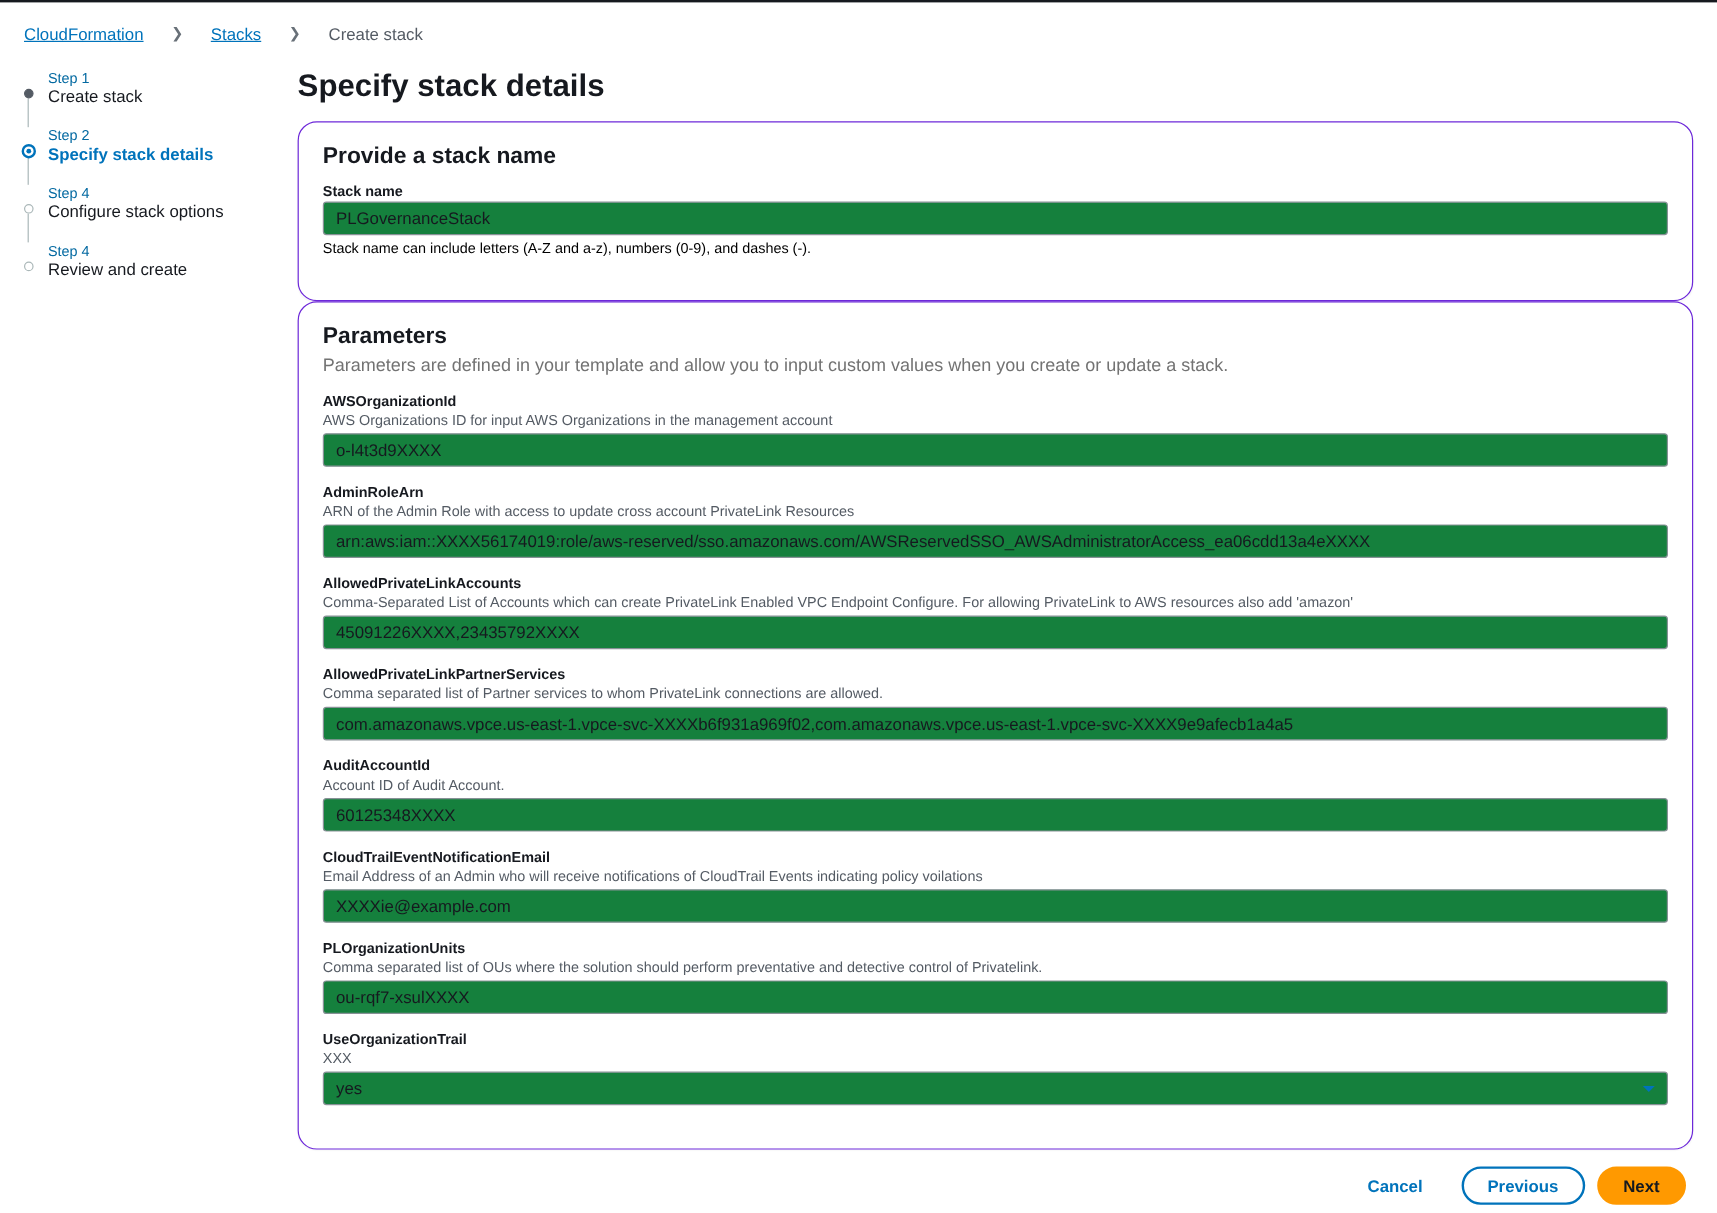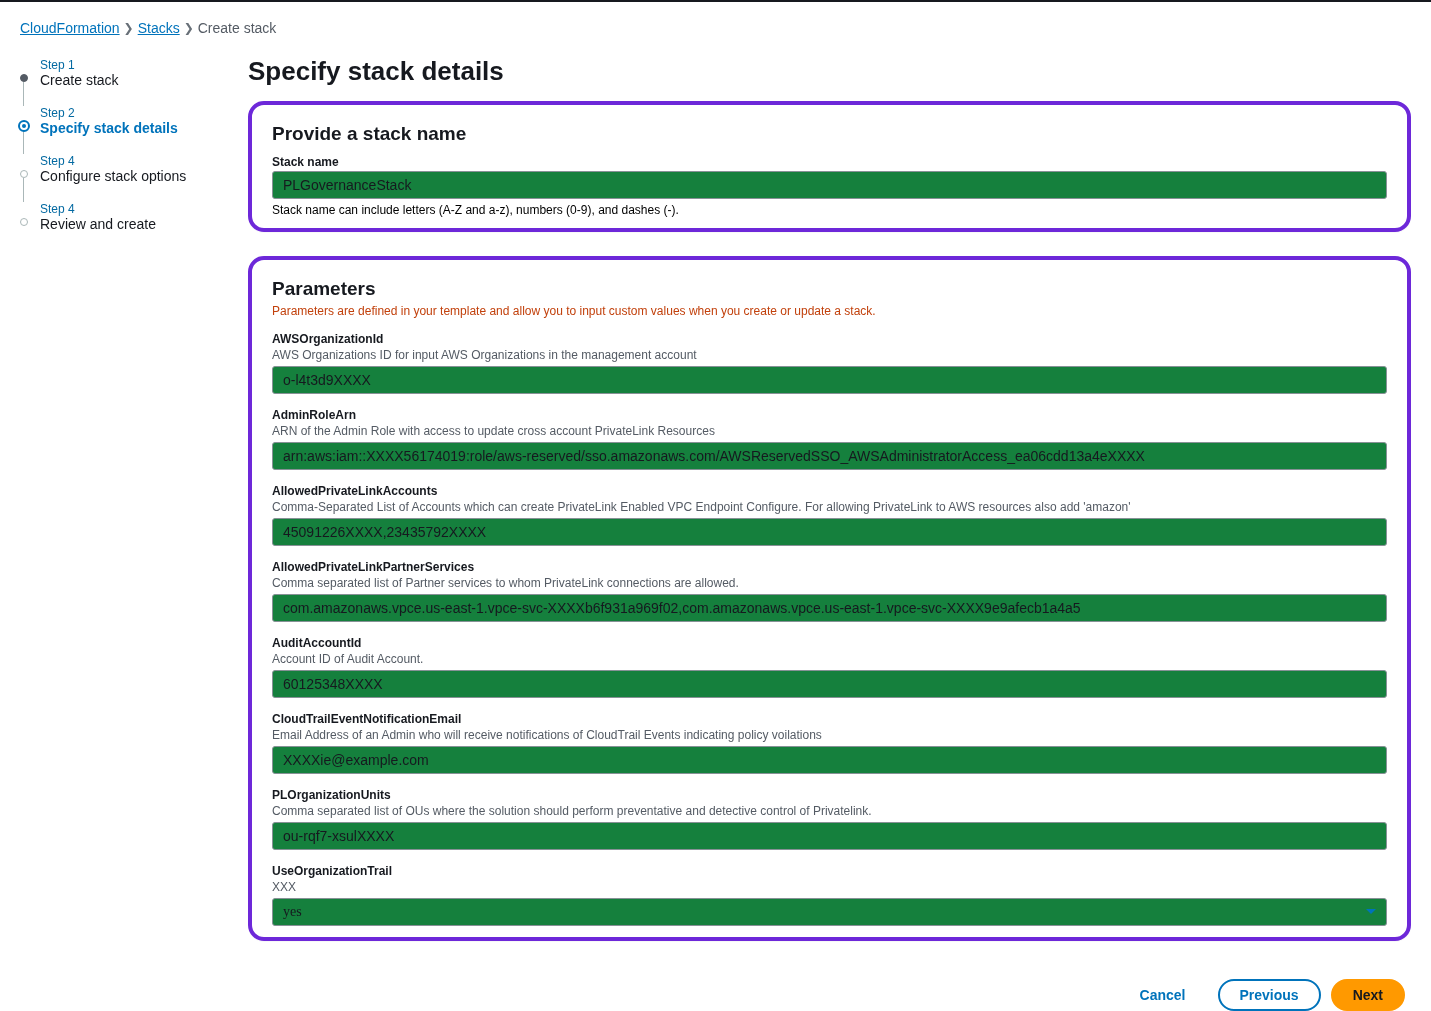--- a/index.html
+++ b/index.html
@@ -15,21 +15,21 @@
       border-top: 2px solid #16191f;
     }
     .page-container {
       padding: 18px 20px;
     }
     .breadcrumbs {
       font-size: 14px;
       margin-bottom: 20px;
       display: flex;
       align-items: center;
-      gap: 4px;
+      gap: 23px;
     }
     .breadcrumbs a {
       color: #0073bb;
       text-decoration: underline;
       cursor: pointer;
     }
     .breadcrumb-sep {
       color: #687078;
       font-size: 12px;
     }
@@ -109,34 +109,33 @@
     .content-area {
       flex: 1;
       min-width: 0;
     }
     h1.page-title {
       font-size: 26px;
       font-weight: 700;
       margin-bottom: 14px;
     }
     .panel {
-      border: 4px solid #6d28d9;
+      border: 1px solid #6d28d9;
       border-radius: 16px;
-      padding: 18px 20px 11px 20px;
-      margin-bottom: 24px;
+      padding: 18px 20px 36px 20px;
       box-shadow: 0 1px 1px rgba(0,0,0,0.03);
     }
     .panel h2 {
       font-size: 19px;
       font-weight: 700;
       margin-bottom: 4px;
     }
     .panel-sub {
-      font-size: 12px;
-      color: #c2410c;
+      font-size: 15px;
+      color: #737373;
       margin-bottom: 14px;
     }
     .form-group {
       margin-top: 14px;
     }
     .form-group:first-of-type {
       margin-top: 10px;
     }
     .form-label {
       font-size: 12px;
@@ -156,21 +155,20 @@
       padding: 5px 10px;
       font-size: 14px;
       border: 1px solid #879196;
       border-radius: 3px;
       background: #15803d;
       color: #16191f;
       font-family: inherit;
     }
     .form-select-wrap {
       position: relative;
-      font-family: Liberation Serif, serif;
     }
     .form-select {
       appearance: none;
       padding-right: 28px;
     }
     .select-caret {
       position: absolute;
       right: 10px;
       top: 50%;
       transform: translateY(-50%);

